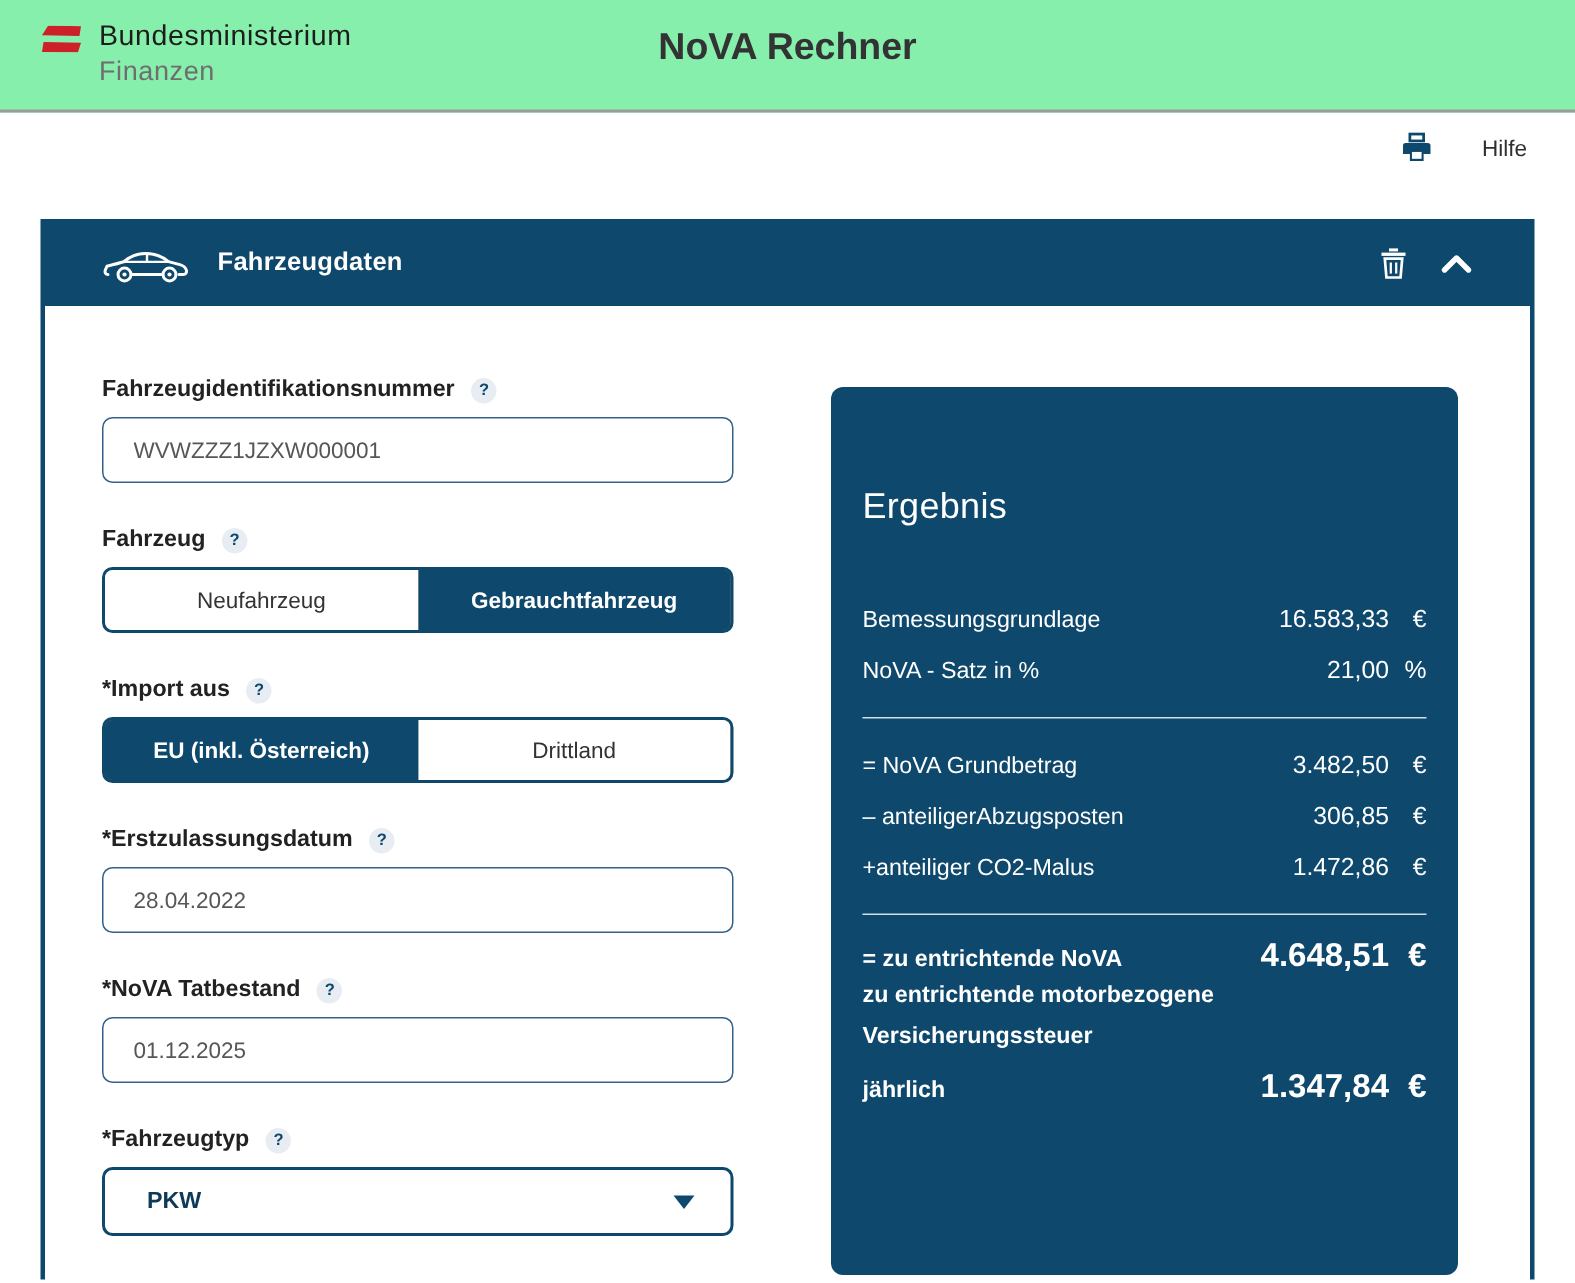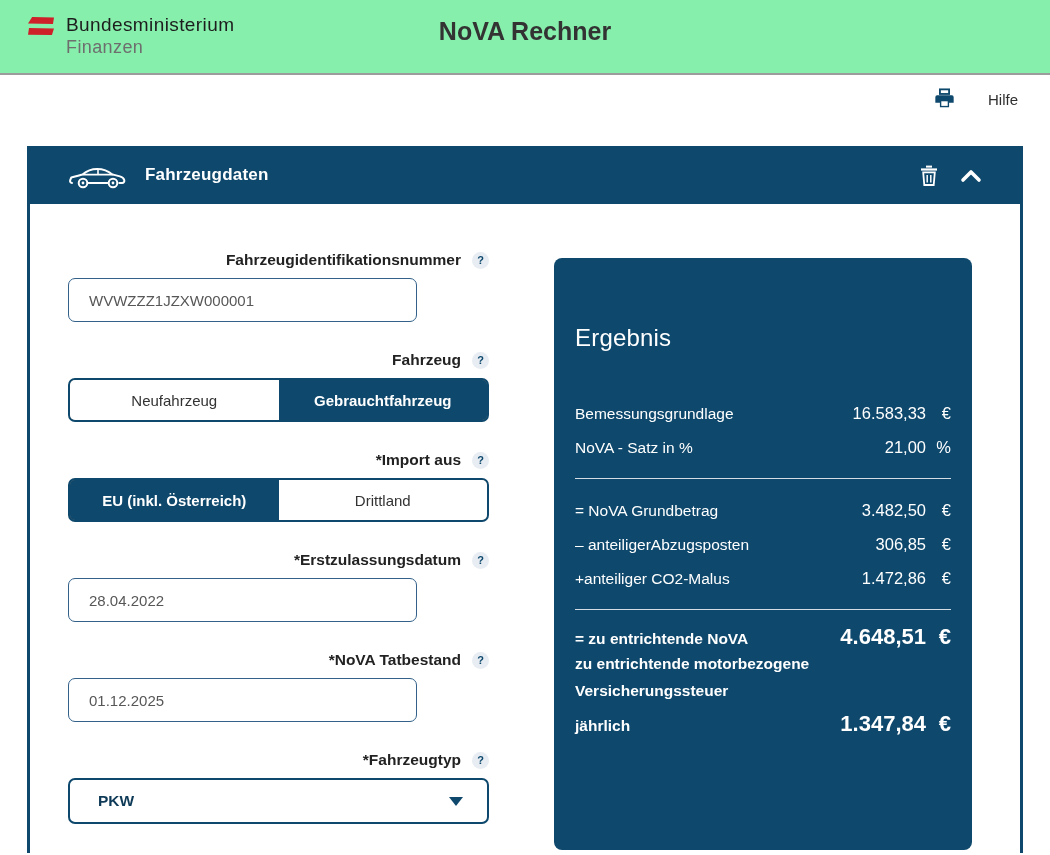--- a/index.html
+++ b/index.html
@@ -32,26 +32,26 @@
   .car-wrap { line-height:0; margin-right:17px; }
   .card-title { font-size:17px; font-weight:600; letter-spacing:.2px; }
   .header-actions { margin-left:auto; display:flex; align-items:center; gap:22px; }
   .hdr-btn { background:none; border:none; cursor:pointer; padding:0; line-height:0; }
 
   .card-body { display:flex; padding:47px 0 0 38px; }
 
   
   .form-col { width:421px; }
   .group { margin-bottom:29px; }
-  .label-row { display:flex; align-items:center; margin-bottom:9px;justify-content:flex-end; }
+  .label-row { display:flex; align-items:center; margin-bottom:9px; }
   .f-label { font-size:15.5px; font-weight:700; color:#222; }
   .help-badge { margin-left:11px; width:17px; height:17px; border-radius:50%;
     background:#e7edf2; color:#0e486c; font-size:11px; font-weight:700;
     display:inline-flex; align-items:center; justify-content:center; cursor:pointer; }
-  .text-input { width:349px; height:44px; border:1px solid #33618a; border-radius:7px;
+  .text-input { width:421px; height:44px; border:1px solid #33618a; border-radius:7px;
     padding:0 20px; font-size:15px; color:#575757; background:#fff;
     font-family:"Liberation Sans","DejaVu Sans",sans-serif; }
   .toggle { width:421px; height:44px; border:2px solid #0e486c; border-radius:7px;
     display:flex; overflow:hidden; background:#737373; }
   .toggle-opt { flex:1; border:none; background:#fff; color:#333; font-size:15px;
     cursor:pointer; font-family:inherit; }
   .toggle-opt.selected { background:#0e486c; color:#fff; font-weight:600; }
   .select { width:421px; height:46px; border:2px solid #0e486c; border-radius:7px;
     display:flex; align-items:center; padding:0 24px 0 28px; cursor:pointer; background:#fff; }
   .select-value { font-size:15.5px; font-weight:700; color:#0e3a57; }

